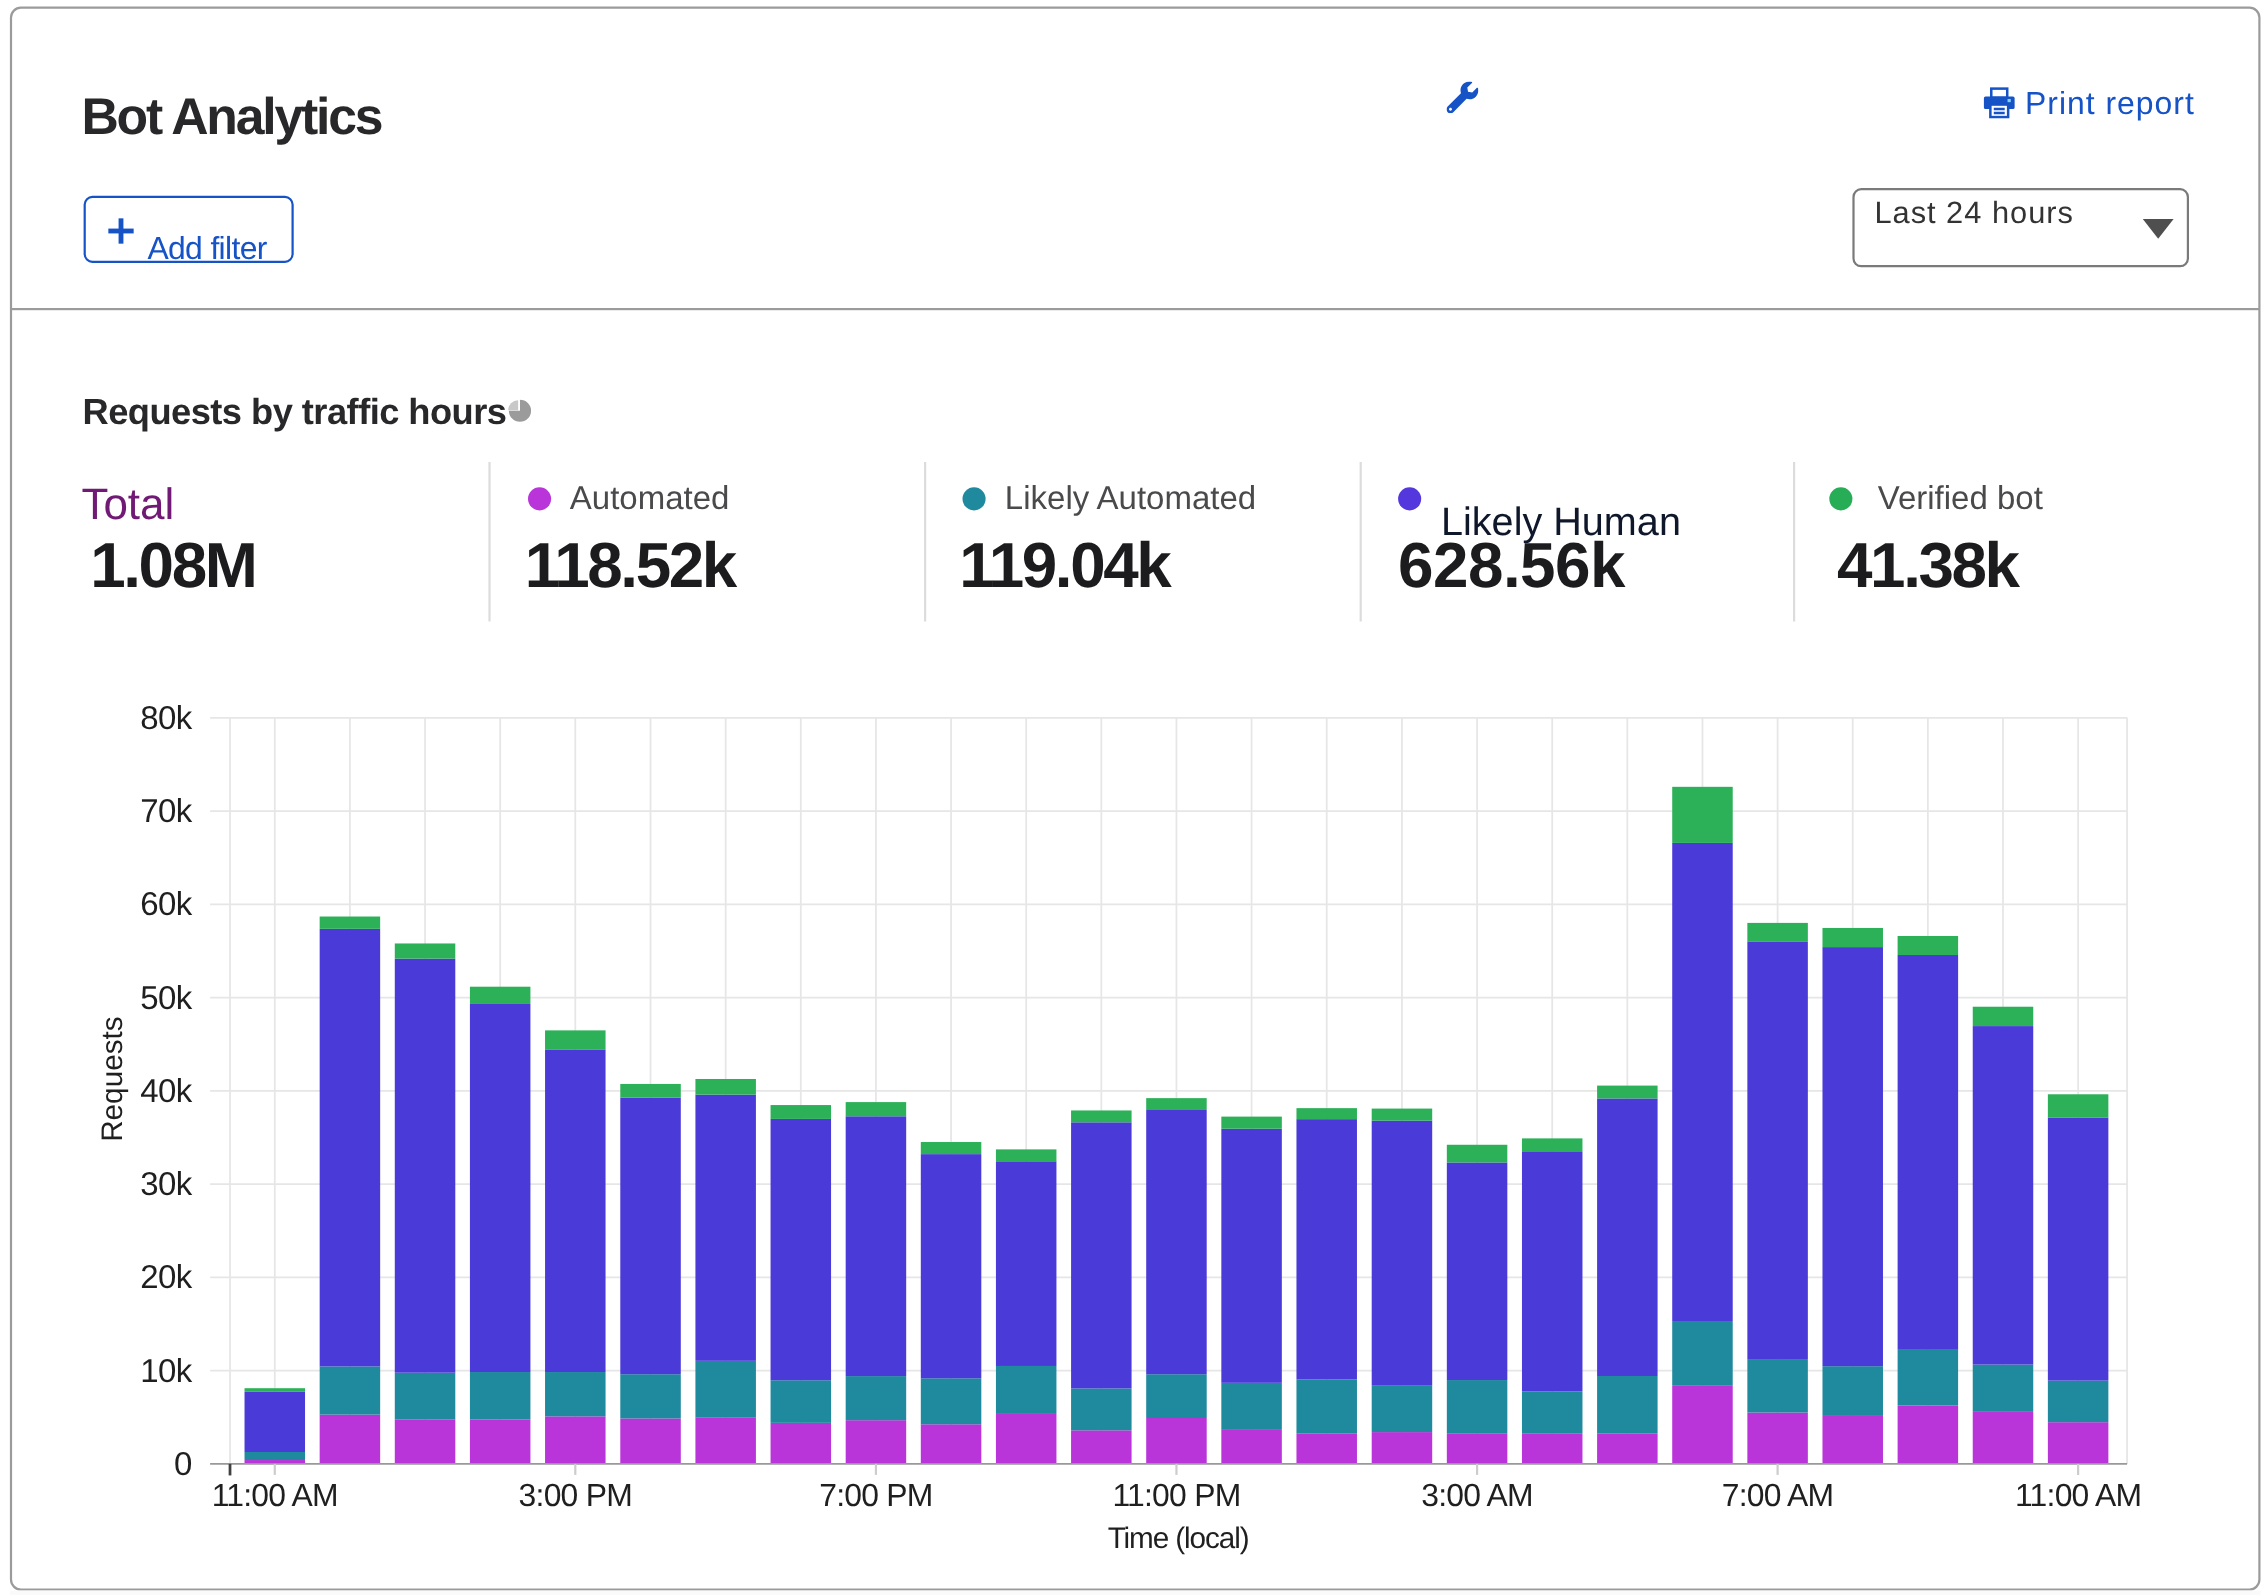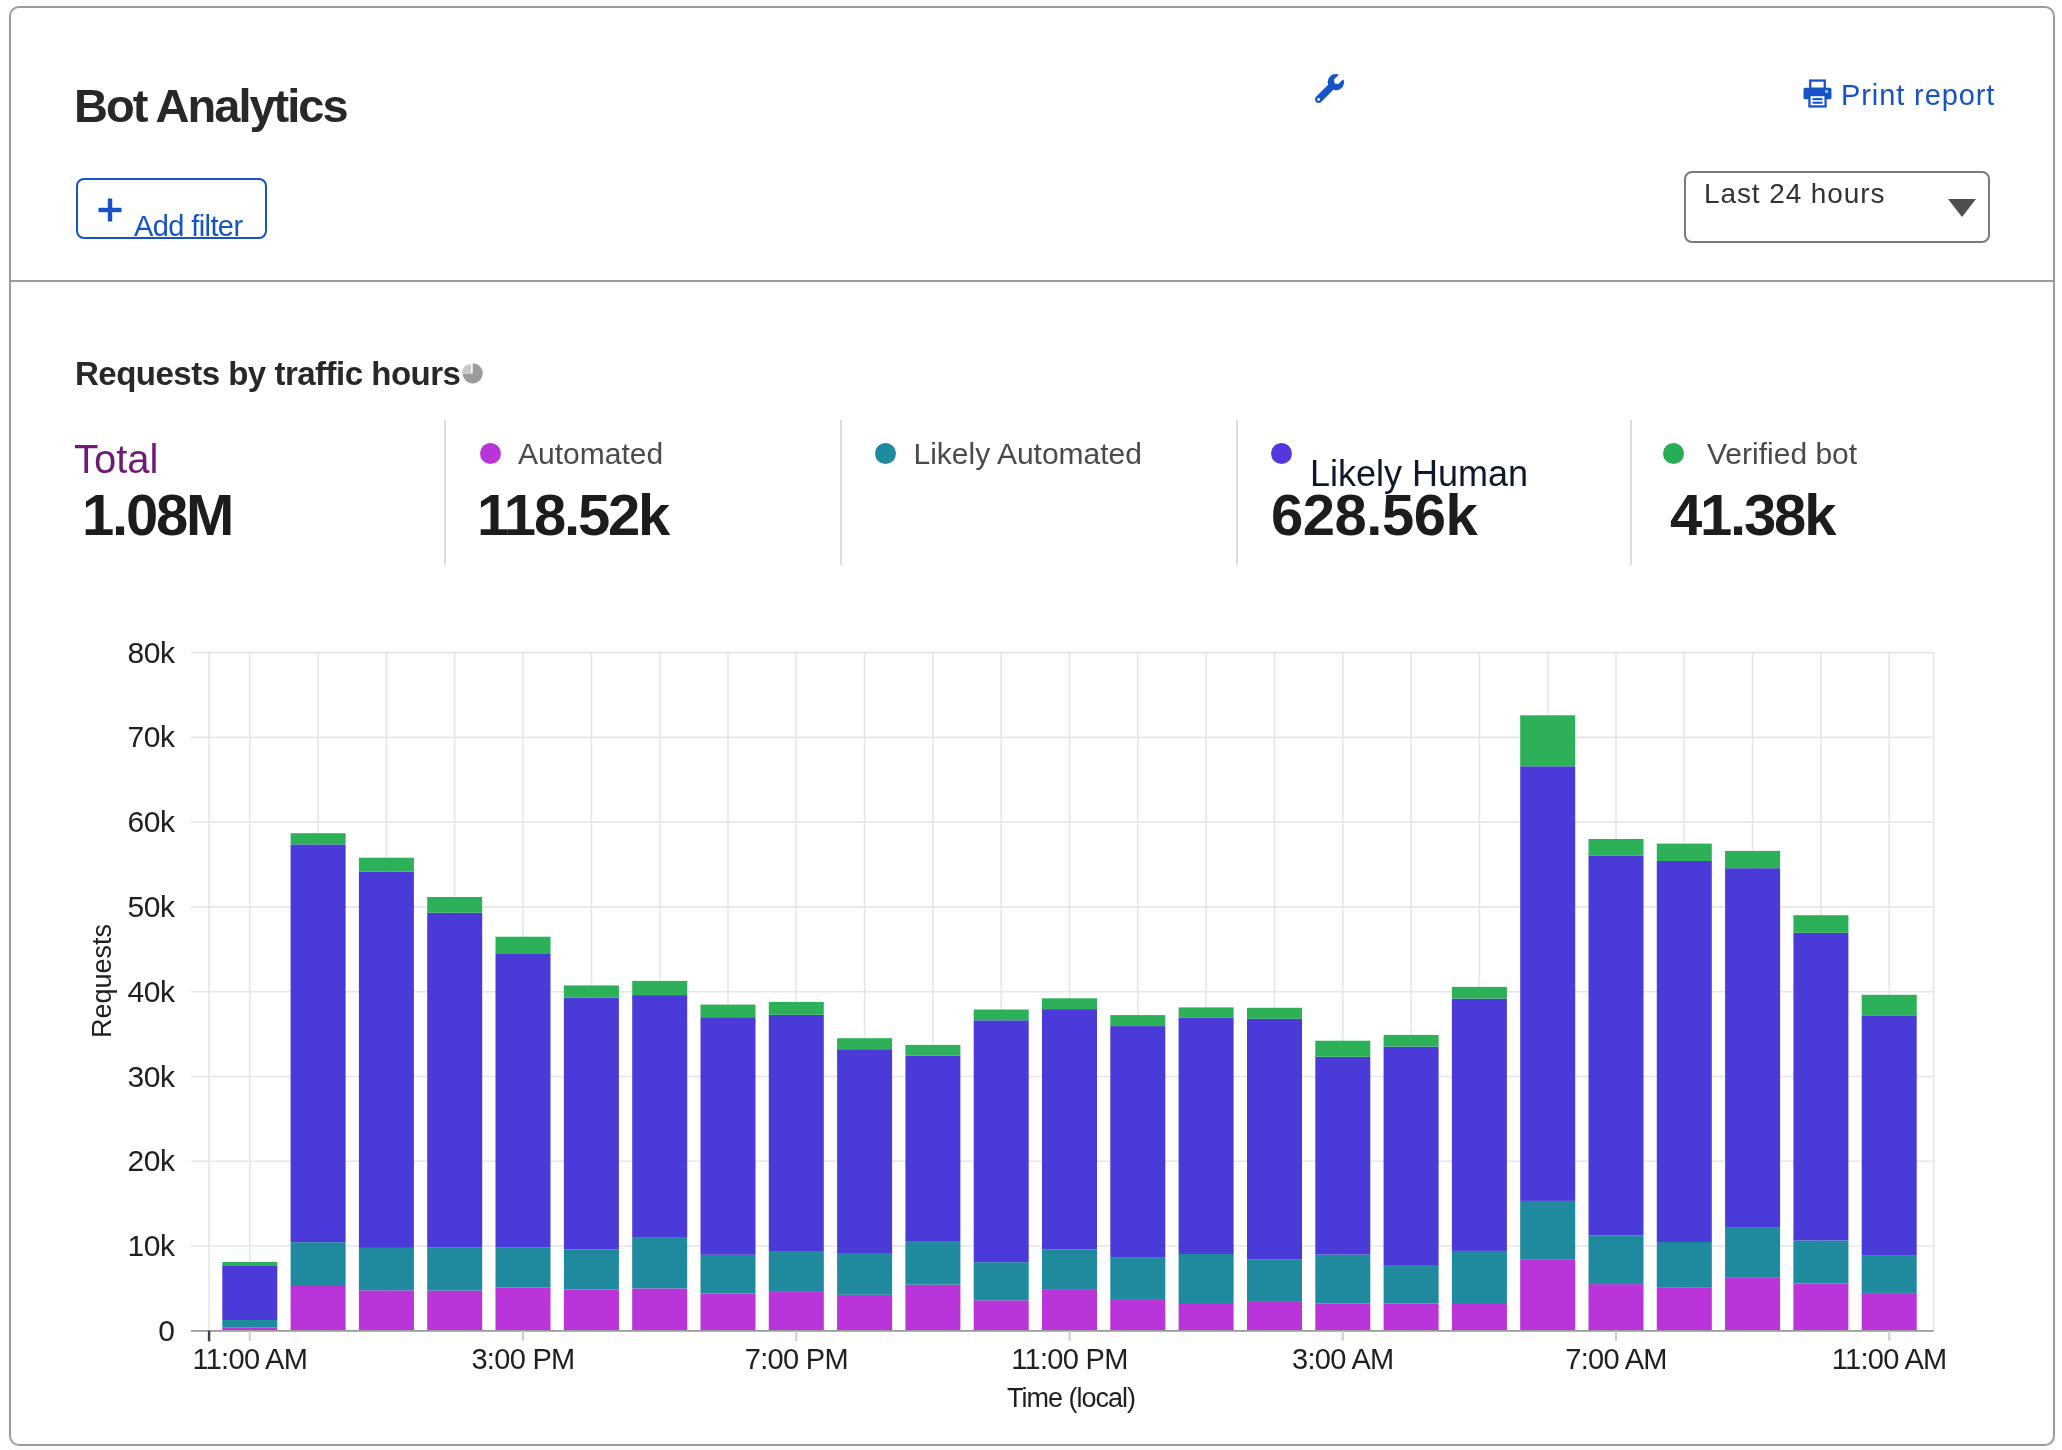--- a/index.html
+++ b/index.html
@@ -43,20 +43,21 @@
 <path d="M11.7 10.4 L11.7 0.3 A10.1 10.1 0 1 1 1.6 10.4 Z" fill="#9b9b9b"></path>
 </svg>
 
   <div style="position:absolute;left:74px;top:437px;font-size:40px;color:#701a75;">Total</div>
 <div style="position:absolute;left:82px;top:481px;font-size:58px;font-weight:bold;color:#1c1c1e;letter-spacing:-2.2px;">1.08M</div>
 <div style="position:absolute;left:479.5px;top:443px;width:21px;height:21px;border-radius:50%;background:#b935d9;"></div>
 <div style="position:absolute;left:518px;top:437px;font-size:30px;color:#4a4a4c;">Automated</div>
 <div style="position:absolute;left:477px;top:481px;font-size:58px;font-weight:bold;color:#1c1c1e;letter-spacing:-2.2px;">118.52k</div>
 <div style="position:absolute;left:875.0px;top:443px;width:21px;height:21px;border-radius:50%;background:#1f899e;"></div>
 <div style="position:absolute;left:913.5px;top:437px;font-size:30px;color:#4a4a4c;">Likely Automated</div>
+<div style="position:absolute;left:872px;top:481px;font-size:58px;font-weight:bold;color:#1c1c1e;letter-spacing:-2.2px;">119.04k</div>
 <div style="position:absolute;left:1271.3px;top:443px;width:21px;height:21px;border-radius:50%;background:#5438dd;"></div>
 <div style="position:absolute;left:1310px;top:437px;font-size:36px;color:#0f172a;margin-top:16px;">Likely Human</div>
 <div style="position:absolute;left:1271px;top:481px;font-size:58px;font-weight:bold;color:#1c1c1e;letter-spacing:-0.5px;">628.56k</div>
 <div style="position:absolute;left:1663.2px;top:443px;width:21px;height:21px;border-radius:50%;background:#26ad56;"></div>
 <div style="position:absolute;left:1707px;top:437px;font-size:30px;color:#4a4a4c;">Verified bot</div>
 <div style="position:absolute;left:1670px;top:481px;font-size:58px;font-weight:bold;color:#1c1c1e;letter-spacing:-2.2px;">41.38k</div>
 <div style="position:absolute;left:444px;top:420px;width:2px;height:145px;background:#dcdcdc;"></div>
 <div style="position:absolute;left:839.5px;top:420px;width:2px;height:145px;background:#dcdcdc;"></div>
 <div style="position:absolute;left:1235.5px;top:420px;width:2px;height:145px;background:#dcdcdc;"></div>
 <div style="position:absolute;left:1629.5px;top:420px;width:2px;height:145px;background:#dcdcdc;"></div>

